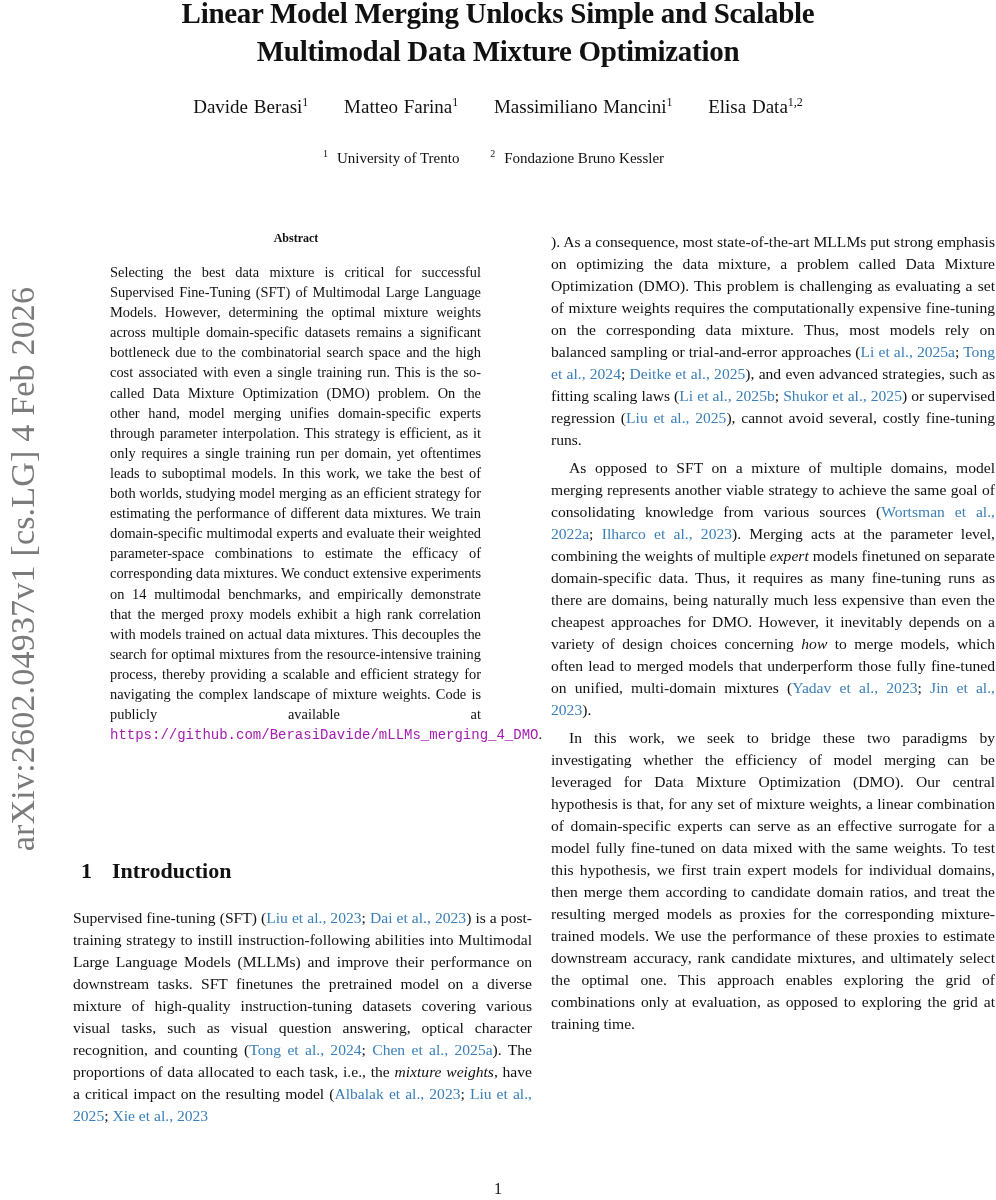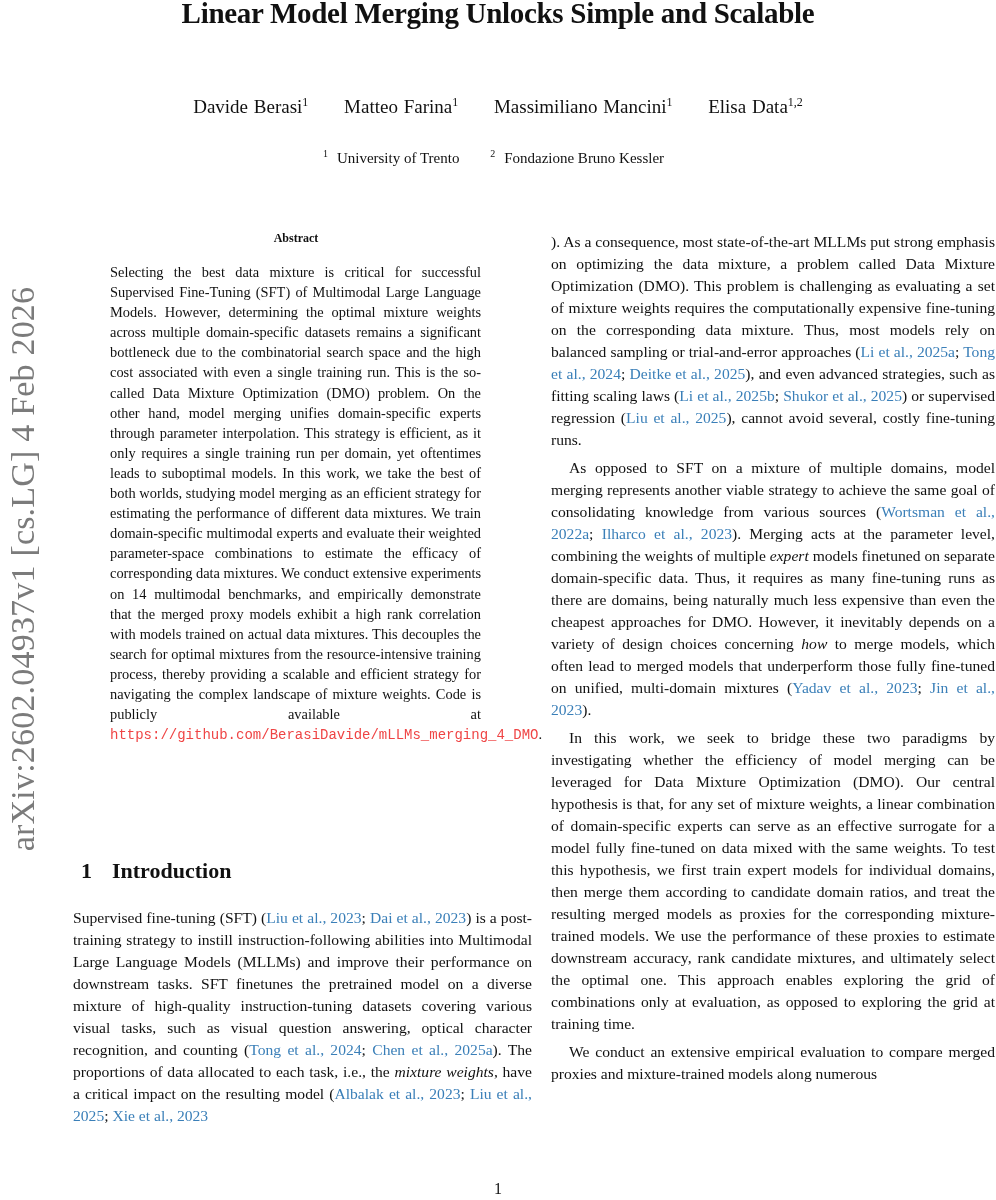--- a/index.html
+++ b/index.html
@@ -36,37 +36,38 @@
   }
   .col p { margin: 0; }
   .abs-h {
     position: absolute; left: 110px; top: 231px; width: 372px; text-align: center;
     font-weight: bold; font-size: 12px;
   }
   .abstract {
     position: absolute; left: 110px; top: 262px; width: 371px;
     font-size: 14.4px; line-height: 20.1px; text-align: justify;
   }
-  .mono { font-family: "Liberation Mono", "DejaVu Sans Mono", monospace; color: #ef4444; font-size: 14px; }
+  .mono { font-family: "Liberation Mono", "DejaVu Sans Mono", monospace; color: #a21caf; font-size: 14px; }
   .sec-h {
     position: absolute; left: 73px; top: 858px; font-weight: bold; font-size: 22px; margin-left: 8px;
   }
   .sec-h .num { margin-right: 20px; }
   .intro { left: 73px; top: 907px; width: 459px; }
   .right { left: 551px; top: 231px; width: 444px; }
   .right p.ind { text-indent: 18px; margin-top: 6px; }
   a, .cite { color: #3a7fb8; text-decoration: none; }
   .page-num { position: absolute; left: 0; top: 1180px; width: 996px; text-align: center; font-size: 16px; }
   i { font-style: italic; }
 </style>
 </head>
 <body>
 
 <div class="title">
   <div>Linear Model Merging Unlocks Simple and Scalable</div>
+  <div>Multimodal Data Mixture Optimization</div>
 </div>
 
 <div class="authors">
   <span class="a"><span>Davide Berasi</span><sup>1</sup></span>
   <span class="a"><span>Matteo Farina</span><sup>1</sup></span>
   <span class="a"><span>Massimiliano Mancini</span><sup>1</sup></span>
   <span class="a"><span>Elisa Data</span><sup>1,2</sup></span>
 </div>
 
 <div class="affil">
@@ -86,16 +87,15 @@
 </div>
 
 <div class="col intro">
   <p><span>Supervised fine-tuning (SFT) (</span><a class="cite">Liu et al., 2023</a><span>; </span><a class="cite">Dai et al., 2023</a><span>) is a post-training strategy to instill instruction-following abilities into Multimodal Large Language Models (MLLMs) and improve their performance on downstream tasks. SFT finetunes the pretrained model on a diverse mixture of high-quality instruction-tuning datasets covering various visual tasks, such as visual question answering, optical character recognition, and counting (</span><a class="cite">Tong et al., 2024</a><span>; </span><a class="cite">Chen et al., 2025a</a><span>). The proportions of data allocated to each task, i.e., the </span><i>mixture weights</i><span>, have a critical impact on the resulting model (</span><a class="cite">Albalak et al., 2023</a><span>; </span><a class="cite">Liu et al., 2025</a><span>; </span><a class="cite">Xie et al., 2023</a><span id="col-break"></span></p>
 </div>
 
 <div class="col right">
   <p><span>). As a consequence, most state-of-the-art MLLMs put strong emphasis on optimizing the data mixture, a problem called Data Mixture Optimization (DMO). This problem is challenging as evaluating a set of mixture weights requires the computationally expensive fine-tuning on the corresponding data mixture. Thus, most models rely on balanced sampling or trial-and-error approaches (</span><a class="cite">Li et al., 2025a</a><span>; </span><a class="cite">Tong et al., 2024</a><span>; </span><a class="cite">Deitke et al., 2025</a><span>), and even advanced strategies, such as fitting scaling laws (</span><a class="cite">Li et al., 2025b</a><span>; </span><a class="cite">Shukor et al., 2025</a><span>) or supervised regression (</span><a class="cite">Liu et al., 2025</a><span>), cannot avoid several, costly fine-tuning runs.</span></p>
   <p class="ind"><span>As opposed to SFT on a mixture of multiple domains, model merging represents another viable strategy to achieve the same goal of consolidating knowledge from various sources (</span><a class="cite">Wortsman et al., 2022a</a><span>; </span><a class="cite">Ilharco et al., 2023</a><span>). Merging acts at the parameter level, combining the weights of multiple </span><i>expert</i><span> models finetuned on separate domain-specific data. Thus, it requires as many fine-tuning runs as there are domains, being naturally much less expensive than even the cheapest approaches for DMO. However, it inevitably depends on a variety of design choices concerning </span><i>how</i><span> to merge models, which often lead to merged models that underperform those fully fine-tuned on unified, multi-domain mixtures (</span><a class="cite">Yadav et al., 2023</a><span>; </span><a class="cite">Jin et al., 2023</a><span>).</span></p>
   <p class="ind">In this work, we seek to bridge these two paradigms by investigating whether the efficiency of model merging can be leveraged for Data Mixture Optimization (DMO). Our central hypothesis is that, for any set of mixture weights, a linear combination of domain-specific experts can serve as an effective surrogate for a model fully fine-tuned on data mixed with the same weights. To test this hypothesis, we first train expert models for individual domains, then merge them according to candidate domain ratios, and treat the resulting merged models as proxies for the corresponding mixture-trained models. We use the performance of these proxies to estimate downstream accuracy, rank candidate mixtures, and ultimately select the optimal one. This approach enables exploring the grid of combinations only at evaluation, as opposed to exploring the grid at training time.</p>
-  <p class="ind">We conduct an extensive empirical evaluation to compare merged proxies and mixture-trained models along numerous</p>
 </div>
 
 <div class="page-num">1</div>
 
 </body></html>

